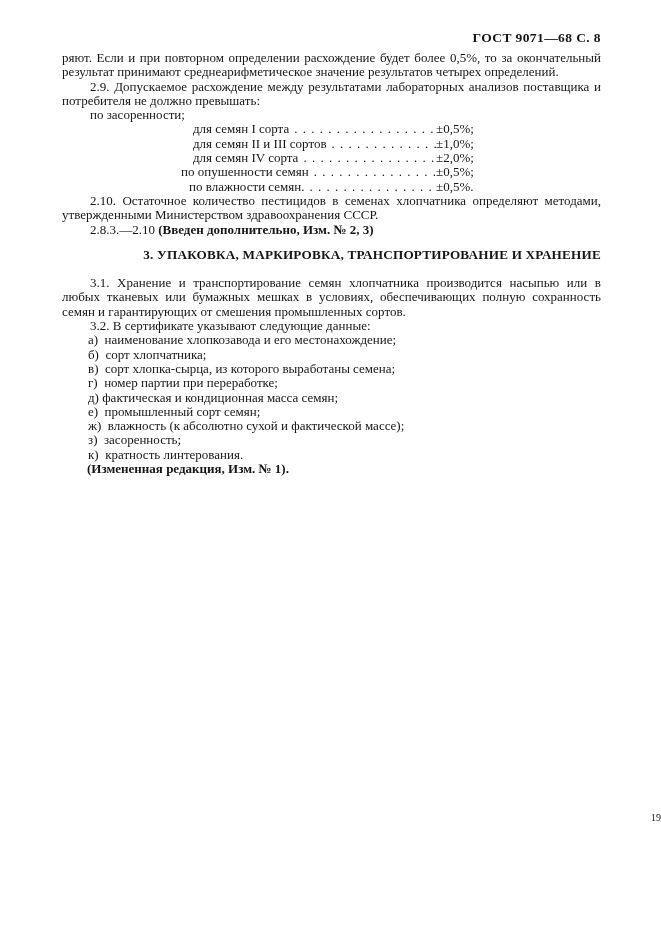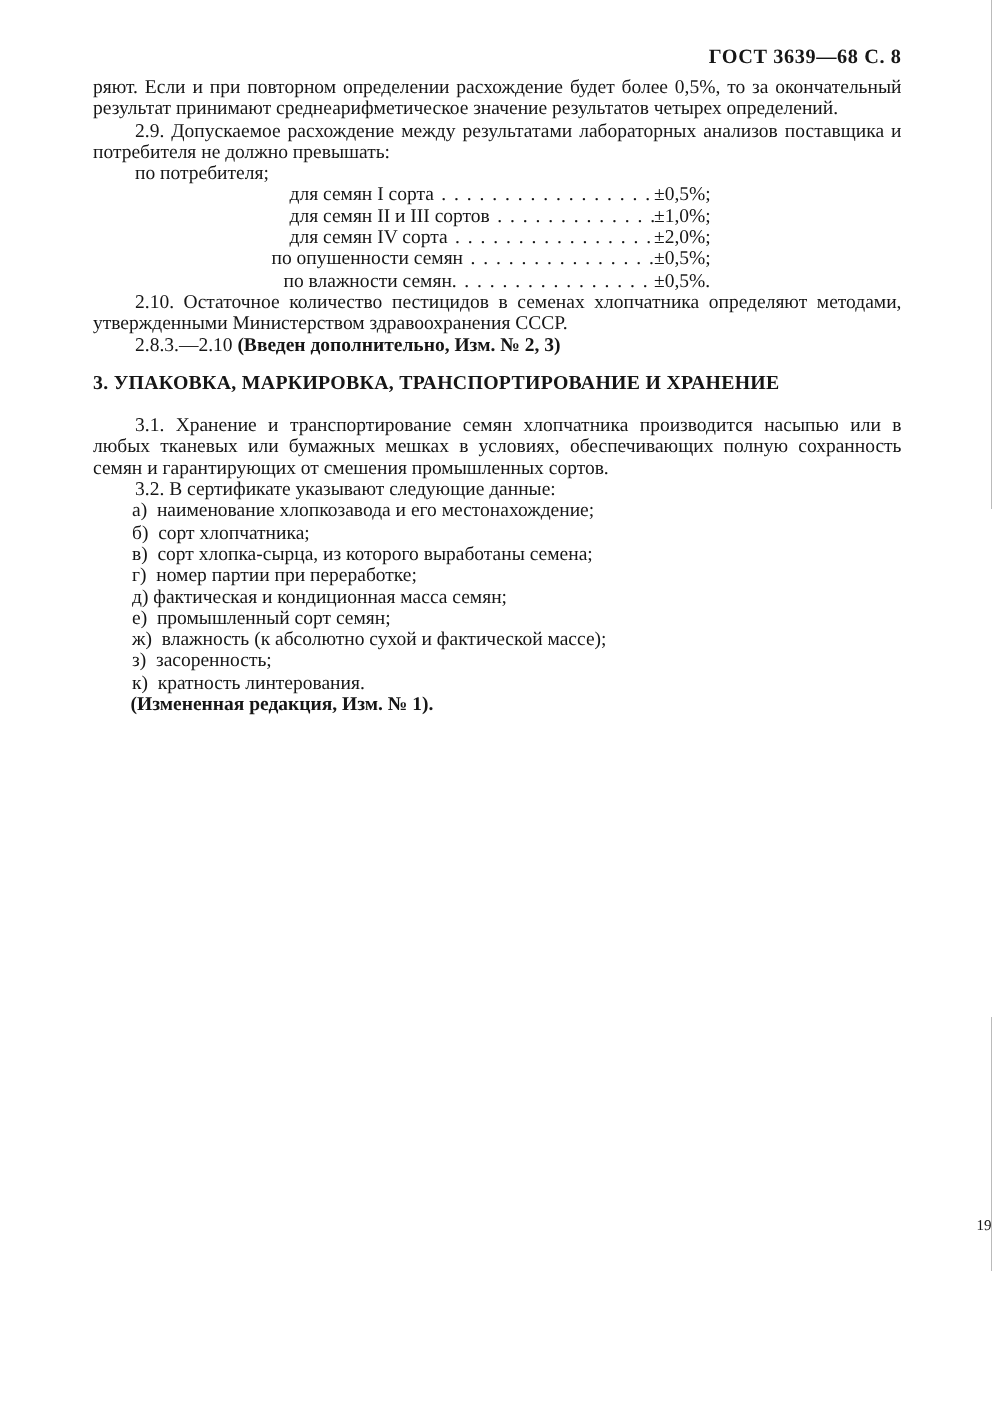--- a/index.html
+++ b/index.html
@@ -34,21 +34,21 @@
   .leader-block { margin-left: 118px; width: 292px; }
   .leader-row { display: flex; align-items: baseline; height: 14.3px; }
   .pad-a { padding-left: 13px; }
   .pad-b { padding-left: 1px; align-items: flex-end; }
   .pad-c { padding-left: 9px; }
   .lbl { white-space: pre; }
   .dots { flex: 1 1 auto; overflow: hidden; white-space: nowrap; padding: 0 5px; letter-spacing: 1px; }
   .val { white-space: nowrap; min-width: 36px; text-align: left; }
   .section-heading {
     margin: 11px 0 14px 0;
-    text-align: left;
+    text-align: right;
     font-size: 13.2px;
     font-weight: bold;
     letter-spacing: 0.2px;
   }
   .cert-list { margin-left: 26px; }
   .cert-item { white-space: pre-wrap; }
   .bold-note { font-weight: bold; text-indent: 25px; text-align: left; }
   .amend-bold { font-weight: bold; }
   .page-number {
     position: absolute;
@@ -57,29 +57,29 @@
     width: 100%;
     text-align: right;
     font-size: 10px;
   }
 </style>
 </head>
 <body>
 
 <div class="page">
 
-  <div class="doc-header">ГОСТ 3639—68 С. 8</div>
+  <div class="doc-header">ГОСТ 9071—68 С. 8</div>
 
   <div class="text-block">
 
     <p class="para">ряют. Если и при повторном определении расхождение будет более 0,5%, то за окончательный результат принимают среднеарифметическое значение результатов четырех определений.</p>
 
     <p class="para indent">2.9. Допускаемое расхождение между результатами лабораторных анализов поставщика и потребителя не должно превышать:</p>
 
-    <div class="para indent">по потребителя;</div>
+    <div class="para indent">по засоренности;</div>
 
     <div class="leader-block">
       <div class="leader-row pad-a">
         <span class="lbl">для семян I сорта</span>
         <span class="dots">. . . . . . . . . . . . . . . . . . . . . . . . . . . . . . . . . . . . . . . . . . . . . . . .</span>
         <span class="val">±0,5%;</span>
       </div>
       <div class="leader-row pad-a">
         <span class="lbl">для семян II и III сортов</span>
         <span class="dots">. . . . . . . . . . . . . . . . . . . . . . . . . . . . . . . . . . . . . . . . . . . . . . . .</span>

